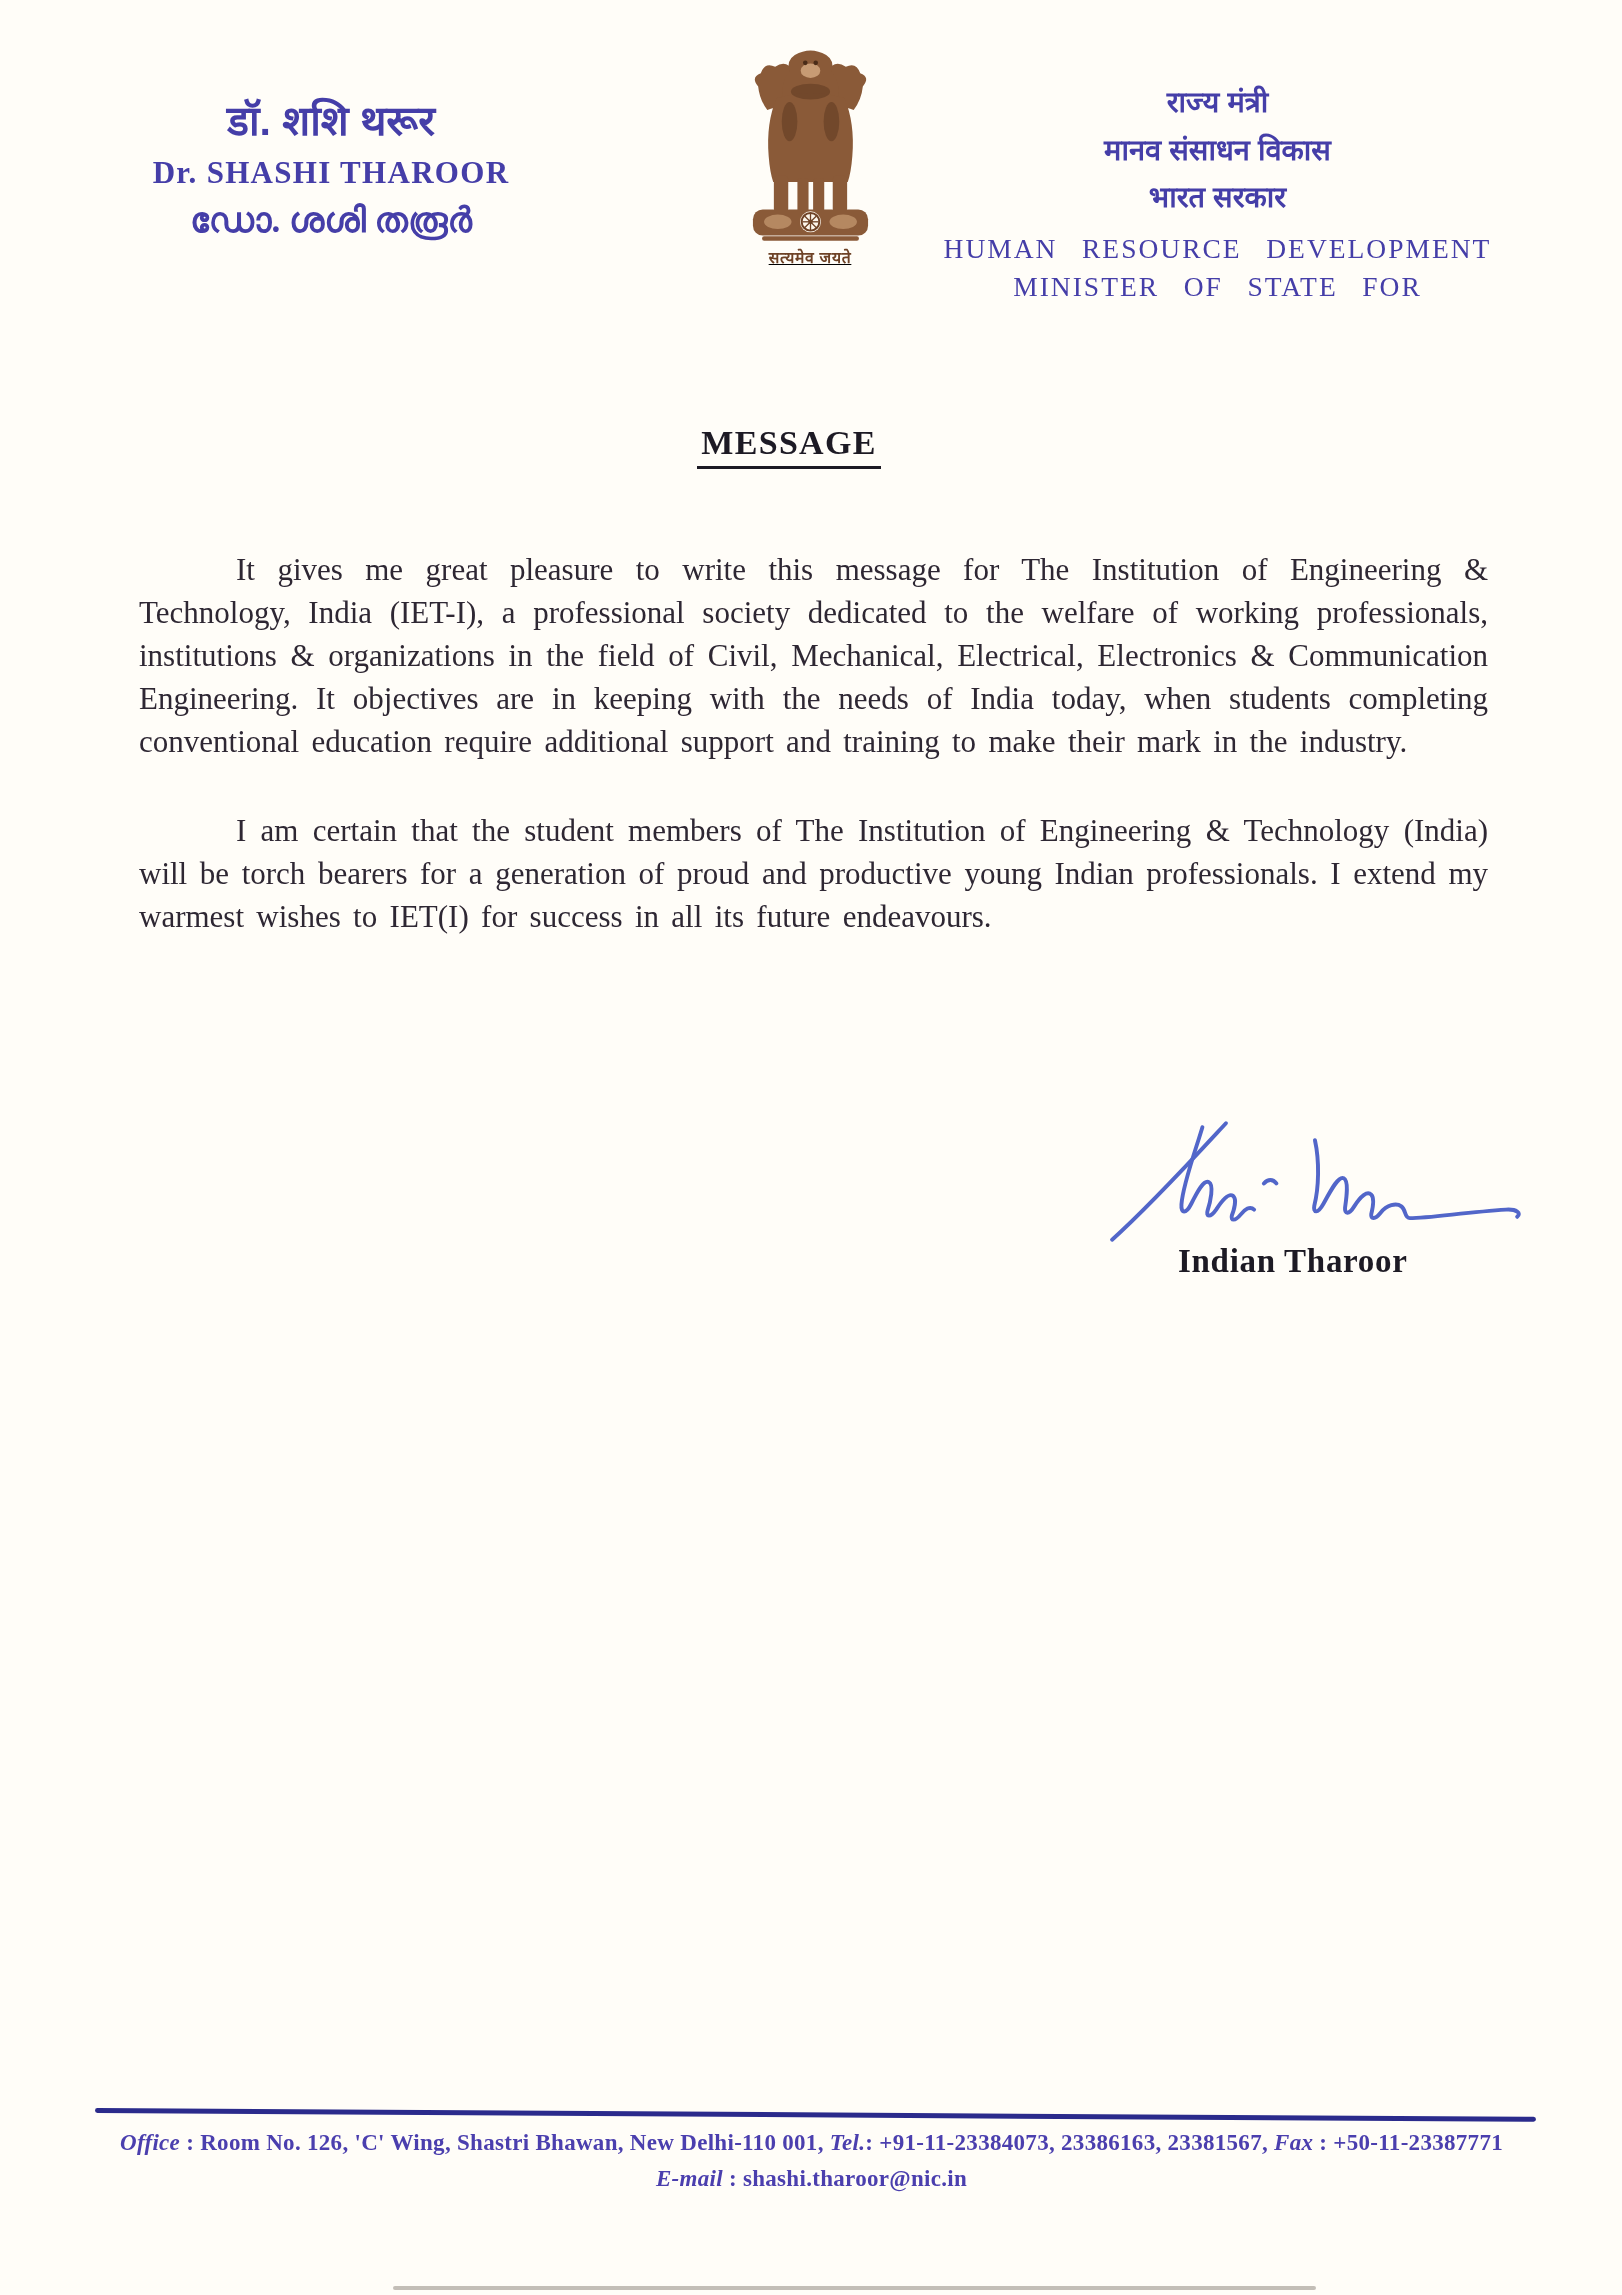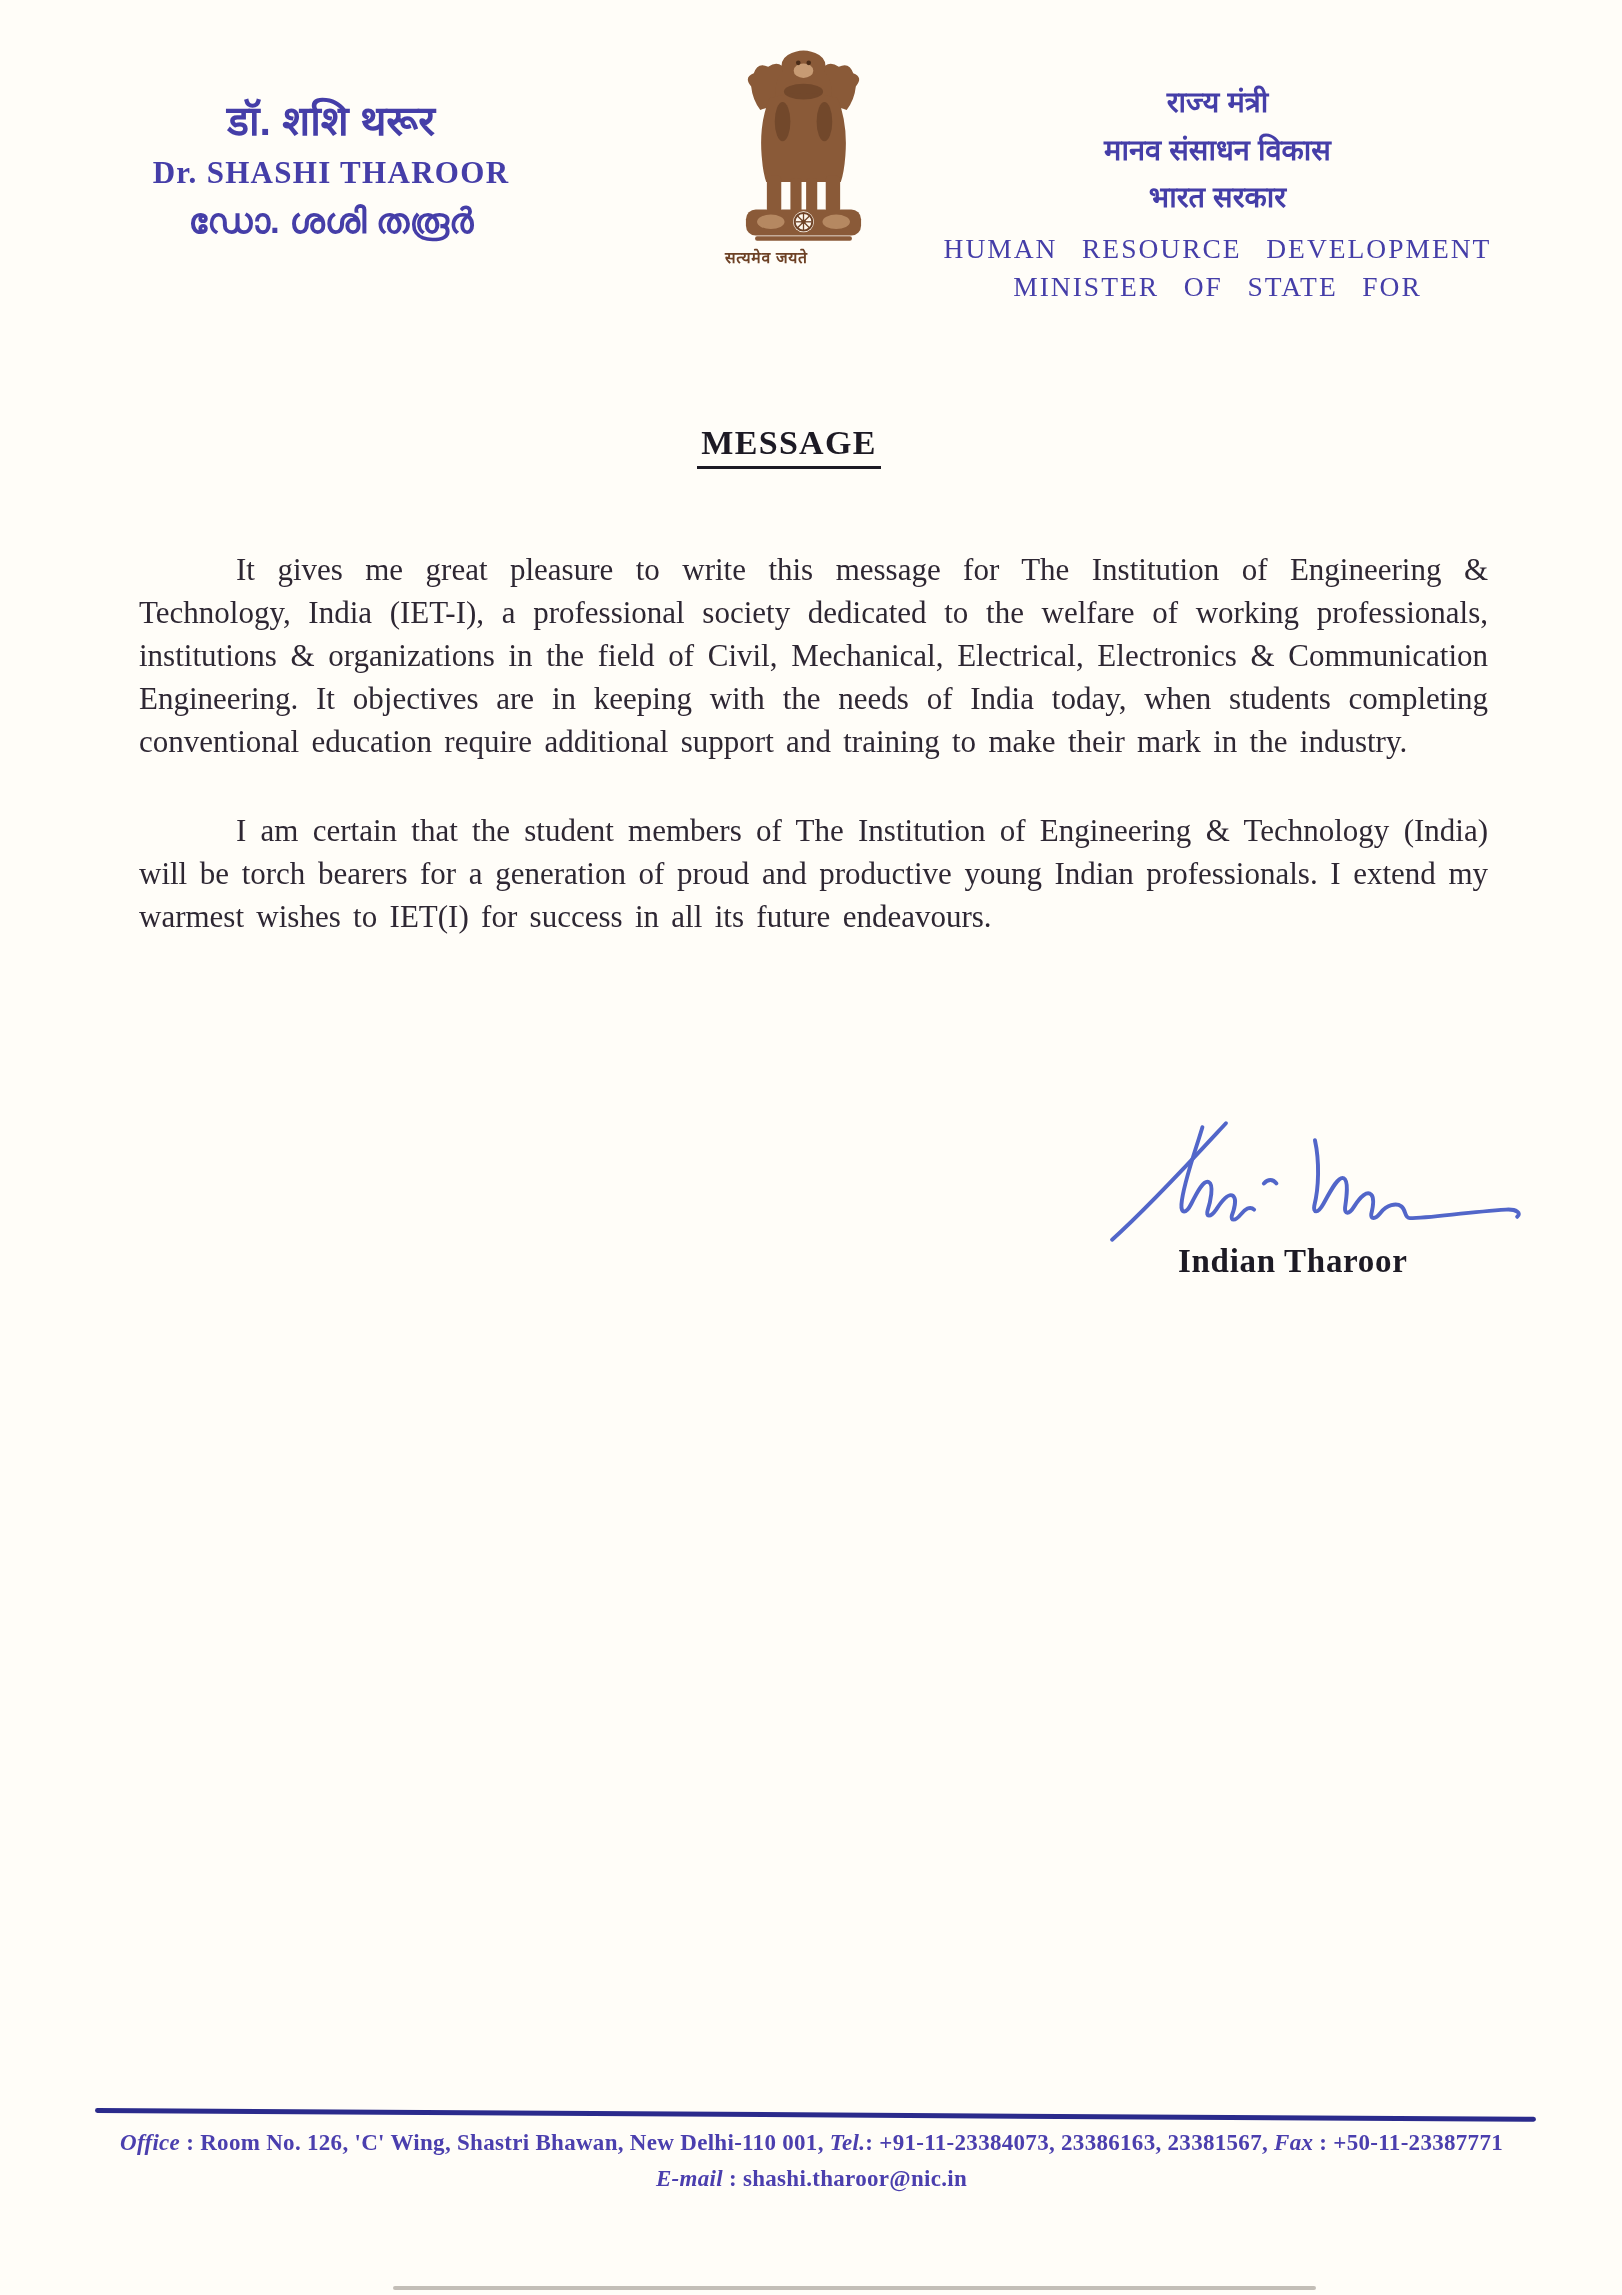--- a/index.html
+++ b/index.html
@@ -26,26 +26,28 @@
   }
   .hdr-left .hindi {
     font-family: "Liberation Sans", sans-serif;
     font-size: 41px; font-weight: 700; line-height: 48px;
   }
   .hdr-left .english {
     font-size: 31px; font-weight: 700; letter-spacing: 1.3px;
     line-height: 37px; margin-top: 9.2px;
   }
   .hdr-left .malayalam {
-    font-family: Liberation Sans, sans-serif;
+    font-family: Liberation Serif, serif;
     font-size: 35px; font-weight: 600; line-height: 43px; margin-top: 7.9px;
   }
   .emblem-wrap {
     position: absolute;
     left: 725px; top: 43px; width: 170px;
+    text-align: center;
+    text-decoration: underline;
   }
   .emblem-caption {
     font-family: "Liberation Sans", sans-serif;
     font-size: 15.7px; font-weight: 700; color: #6e4226;
     margin-top: 2.6px; letter-spacing: 0.7px;
   }
   .hdr-right {
     position: absolute;
     left: 936px; top: 84px; width: 563px;
     text-align: center;

